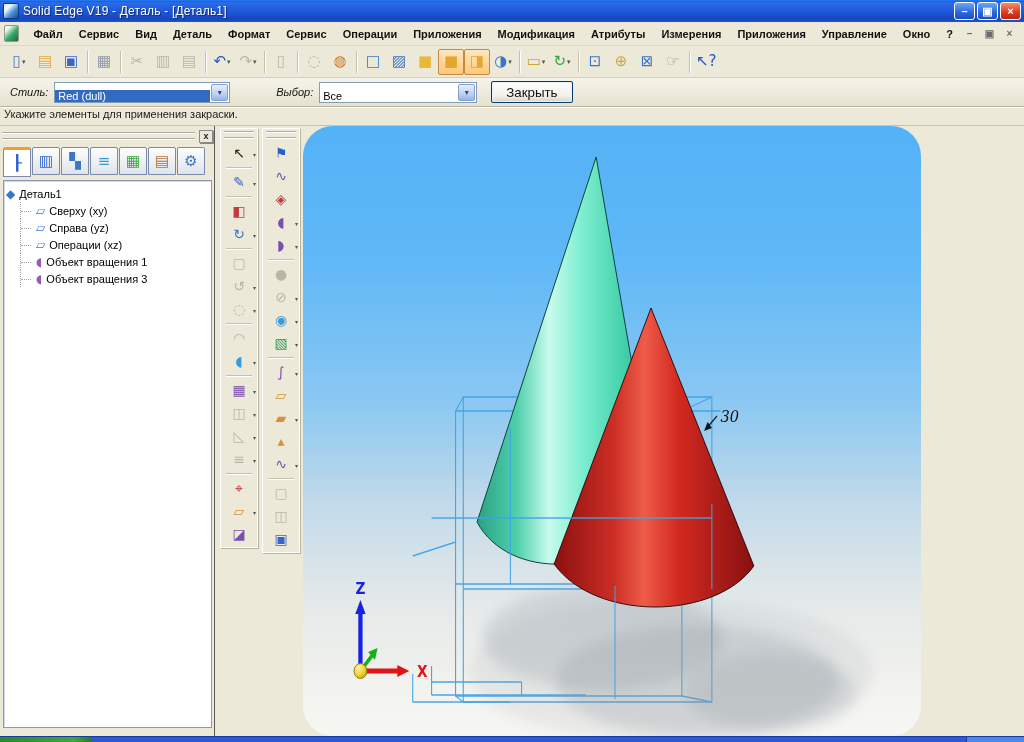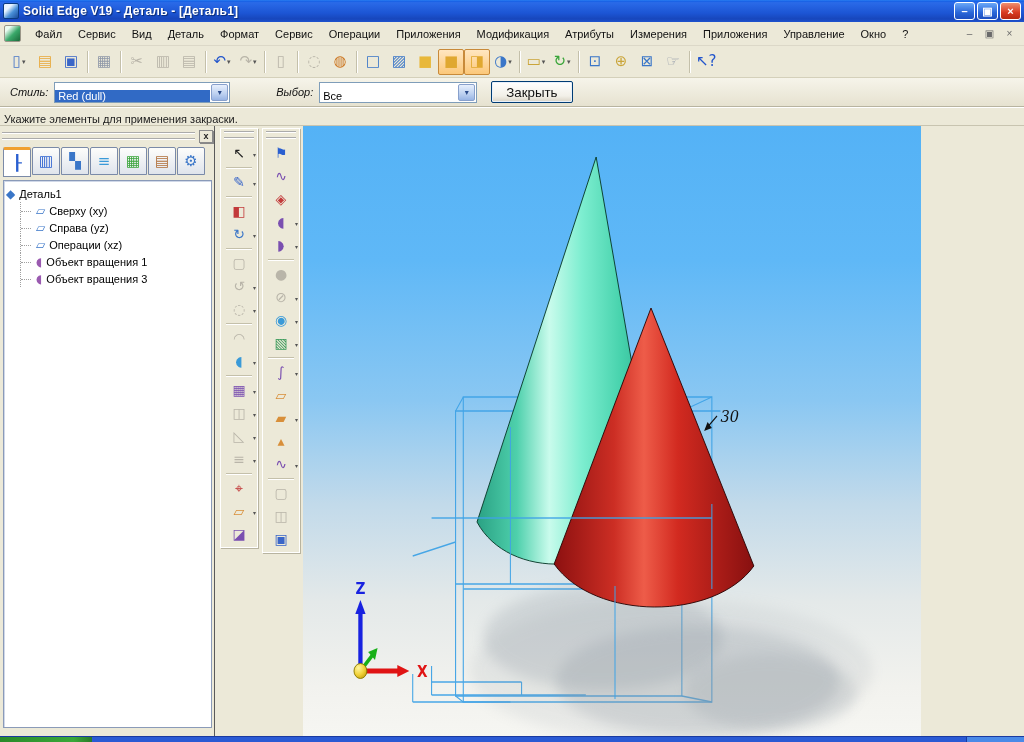--- a/index.html
+++ b/index.html
@@ -8,32 +8,32 @@
     position:relative; width:1024px; height:742px; overflow:hidden;
     font-family:"Liberation Sans", sans-serif; font-size:11px; background:#ece9d8;
   }
   
   .titlebar {
     position:absolute; left:0; top:0; width:1024px; height:22px;
     background:linear-gradient(180deg,#2a80f2 0%, #1862e6 6%, #2a6ae8 12%, #1c55d4 60%, #1746bc 86%, #1e53cf 100%);
     display:flex; align-items:center; padding:0 3px; color:#fff;
   }
   .titlebar .app-icon { width:16px; height:16px; margin-right:4px; background:linear-gradient(135deg,#e8f4ff 30%,#4a90d8 60%,#1a4a98); border:1px solid #0a3a80; border-radius:2px; }
-  .titlebar .title-text { font-weight:bold; font-size:12px; text-shadow:1px 1px 1px #0a2a70; letter-spacing:.2px; }
+  .titlebar .title-text { font-weight:normal; font-size:12px; text-shadow:1px 1px 1px #0a2a70; letter-spacing:.2px; }
   .win-btns { margin-left:auto; display:flex; gap:2px; }
   .win-btn {
     width:21px; height:18px; border-radius:3px; border:1px solid #fff;
     background:linear-gradient(180deg,#6aa8f8,#2a66d8 60%,#1c4ec0);
     color:#fff; font-size:11px; line-height:16px; text-align:center; font-weight:bold;
   }
   .win-btn.close { background:linear-gradient(180deg,#f09070,#d83a20 60%,#b82810); }
   
   .menubar {
     position:absolute; left:0; top:22px; width:1024px; height:24px; background:#ece9d8;
-    display:flex; align-items:center; border-bottom:1px solid #dcd8c8; padding-left:2px;
+    display:flex; align-items:center; border-bottom:1px solid #dcd8c8; padding-left:2px;font-weight:bold;
   }
   .mdi-icon { width:17px; height:17px; margin:0 6px 0 2px; border:1px solid #9a96 88; border:1px solid #9a9688;
     background:linear-gradient(135deg,#eafaf0 20%,#3aa86a 55%,#1a6a3a); border-radius:2px; }
   .menu-item { padding:4px 8px; color:#111; }
   .mdi-btns { margin-left:auto; display:flex; gap:3px; padding-right:6px; }
   .mdi-btn { width:17px; height:15px; text-align:center; line-height:13px; color:#6a6a6a; font-size:10px; border:1px solid transparent; }
   
   .toolbar {
     position:absolute; left:0; top:46px; width:1024px; height:32px; background:#ece9d8;
     display:flex; align-items:center; padding-left:6px; border-bottom:1px solid #d4d0ba;
@@ -54,21 +54,21 @@
   .combo { height:21px; background:#fff; border:1px solid #7f9db9; display:flex; align-items:flex-end; }
   .combo .val { flex:1; padding:0 3px; white-space:nowrap; overflow:hidden; }
   .combo .val.selected { background:#316ac5; color:#fff; }
   .combo .arrow-btn { width:17px; height:17px; margin:1px; background:linear-gradient(180deg,#e8f0fc,#bcd0f0 60%,#98b4e4); border:1px solid #88a0cc; border-radius:2px; color:#2a4a8a; font-size:8px; text-align:center; line-height:16px; }
   .combo.style-combo { width:176px; }
   .combo.select-combo { width:158px; }
   .xp-button { height:22px; padding:2px 14px; border:1px solid #003c74; border-radius:2px;
     background:linear-gradient(180deg,#ffffff,#f2f0e8 70%,#d8d2c4); box-shadow:inset 0 0 0 1px #e8f0fa; color:#111; }
   
   .promptbar { position:absolute; left:0; top:107px; width:1024px; height:19px; background:#ece9d8;
-    border-top:1px solid #fff; display:flex; align-items:flex-end; padding-left:4px; color:#1a1a1a; border-bottom:1px solid #c8c4b0; }
+    border-top:1px solid #fff; display:flex; align-items:flex-start; padding-left:4px; color:#1a1a1a; border-bottom:1px solid #c8c4b0; }
   
   .workspace { position:absolute; left:0; top:126px; width:1024px; height:610px; background:#ece9d8; }
   
   .left-panel { position:absolute; left:0; top:0; width:215px; height:610px; border-right:1px solid #5a5a5a; }
   .panel-head { position:absolute; left:2px; top:3px; width:211px; height:14px; display:flex; align-items:center; }
   .grips { flex:1; height:8px; border-top:2px groove #fff; border-bottom:2px groove #fff; margin-right:4px; }
   .close-sm { width:14px; height:13px; border:1px solid #8a8a8a; background:#ece9d8; box-shadow:1px 1px 0 #888; font-size:9px; font-weight:bold; text-align:center; line-height:11px; color:#222; }
   .tabs { position:absolute; left:3px; top:21px; height:29px; display:flex; }
   .tab { width:28px; height:28px; border:1px solid #7a8aa8; border-radius:2px 2px 0 0; margin-right:1px;
     background:linear-gradient(180deg,#fdfdfb,#dfe4ec); display:flex; align-items:center; justify-content:center; }
@@ -84,21 +84,21 @@
   
   .strip { position:absolute; top:2px; width:38px; background:#ece9d8; border:1px solid #fff; box-shadow:1px 1px 0 #b8b4a0; padding-bottom:2px; }
   .strip .grips { height:8px; margin:2px 3px 2px 3px; }
   .strip1 { left:220px; } .strip2 { left:262px; }
   .v-btn { position:relative; width:100%; height:23px; display:flex; align-items:center; justify-content:center; }
   .v-btn .glyph { font-size:14px; line-height:1; font-family:"DejaVu Sans", sans-serif; }
   .v-btn .dd { position:absolute; right:1px; bottom:6px; font-size:6px; color:#555; }
   .v-btn.hsep { height:6px; } .v-btn.hsep::before { content:""; width:26px; height:1px; background:#c4c0aa; box-shadow:0 1px 0 #fff; }
   
   .viewport { position:absolute; left:303px; top:0; width:618px; height:610px;
-    background:linear-gradient(180deg,#54b2f6 0%, #5fb8f7 22%, #8ac7f2 45%, #c2daea 62%, #e4e9e9 78%, #f2f2ee 92%, #f6f6f2 100%); }
+    background:linear-gradient(180deg,#54b2f6 0%, #5fb8f7 22%, #8ac7f2 45%, #c2daea 62%, #e4e9e9 78%, #f2f2ee 92%, #f6f6f2 100%);border-radius:30px; }
   .viewport svg { position:absolute; left:0; top:0; width:100%; height:100%; }
   
   .taskbar { position:absolute; left:0; bottom:0; width:1024px; height:6px; background:#2a5ad4; border-top:1px solid #1a3aa0; }
   .taskbar .start { position:absolute; left:0; top:0; width:92px; height:6px; background:linear-gradient(90deg,#2a8a2a,#3aa83a 80%,#2a7a2a); }
   .taskbar .tray { position:absolute; right:0; top:0; width:58px; height:6px; background:#4a8ae8; border-left:1px solid #1a3aa0; }
 </style>
 </head>
 <body>
 
 <div id="app">

